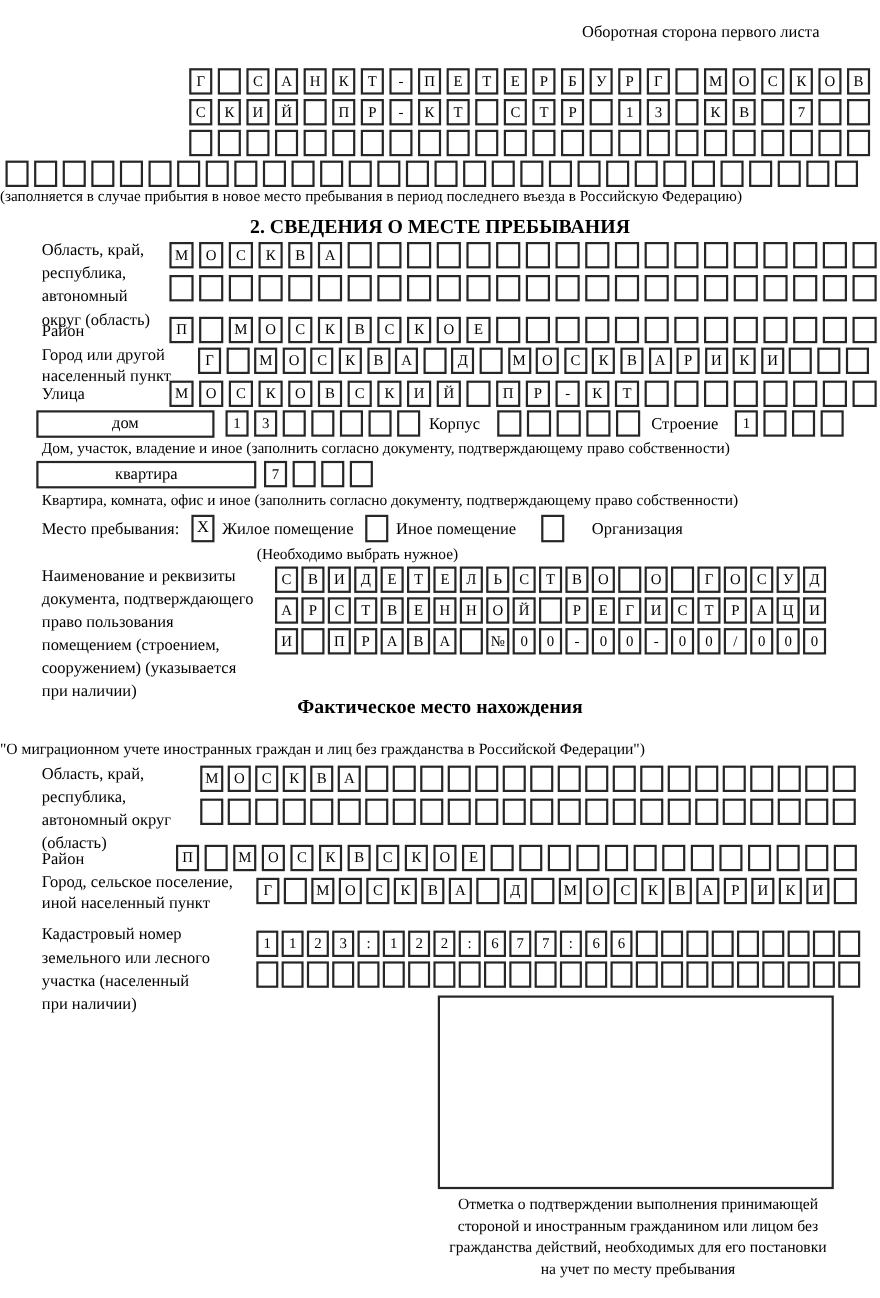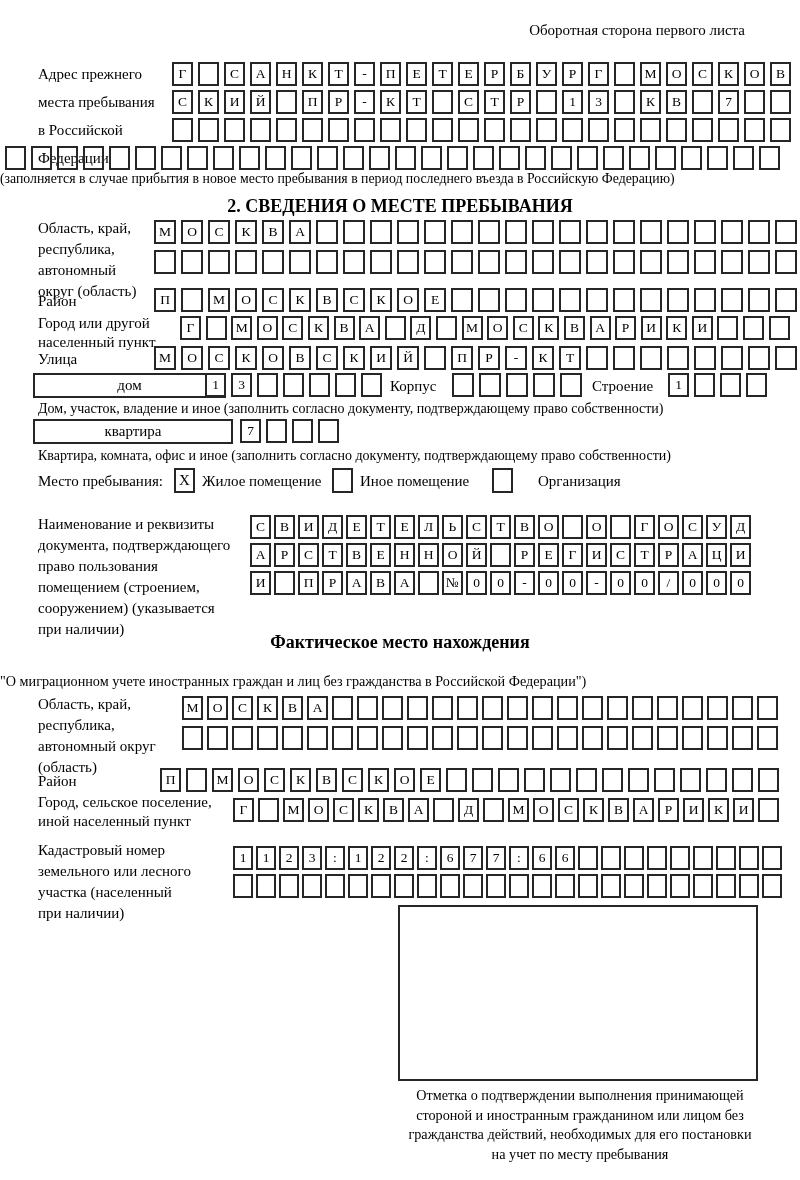--- a/index.html
+++ b/index.html
@@ -29,24 +29,20 @@
   .stampcap { position:absolute; left:388px; top:1086px; width:384px; text-align:center;
               font-size:14.2px; line-height:19.5px; white-space:pre-line; }
 </style>
 </head>
 <body>
 
 <div class="page">
 
   <div class="hdr">Оборотная сторона первого листа</div>
 
-  <div class="lbl lh28" style="left:38px;top:60px">Адрес прежнего
-места пребывания
-в Российской
-Федерации</div>
   <div class="brow p26" style="left:172px;top:62px">
       <span class="cbox">Г</span>
       <span class="cbox"></span>
       <span class="cbox">С</span>
       <span class="cbox">А</span>
       <span class="cbox">Н</span>
       <span class="cbox">К</span>
       <span class="cbox">Т</span>
       <span class="cbox">-</span>
       <span class="cbox">П</span>
@@ -289,21 +285,21 @@
       <span class="cbox"></span>
       <span class="cbox"></span>
       <span class="cbox"></span>
       <span class="cbox"></span>
       <span class="cbox"></span>
       <span class="cbox"></span>
       <span class="cbox"></span>
       <span class="cbox"></span>
     </div>
 
-  <div class="wbox" style="left:33px;top:373px;width:193px">дом</div>
+  <div class="wbox" style="left:33px;top:373px;width:162px">дом</div>
   <div class="brow p26" style="left:205px;top:373px">
       <span class="cbox">1</span>
       <span class="cbox">3</span>
       <span class="cbox"></span>
       <span class="cbox"></span>
       <span class="cbox"></span>
       <span class="cbox"></span>
       <span class="cbox"></span>
     </div>
   <div class="lbl" style="left:390px;top:376px">Корпус</div>
@@ -332,20 +328,21 @@
     </div>
   <div class="cap" style="left:38px;top:448px">Квартира, комната, офис и иное (заполнить согласно документу, подтверждающему право собственности)</div>
 
   <div class="lbl" style="left:38px;top:471px">Место пребывания:</div>
   <span class="chk" style="left:174px;top:468px">X</span>
   <div class="lbl" style="left:202px;top:471px">Жилое помещение</div>
   <span class="chk" style="left:332px;top:468px"></span>
   <div class="lbl" style="left:360px;top:471px">Иное помещение</div>
   <span class="chk" style="left:492px;top:468px"></span>
   <div class="lbl" style="left:538px;top:471px">Организация</div>
+  <div class="cap" style="left:180px;top:497px;width:290px;text-align:center">(Необходимо выбрать нужное)</div>
 
   <div class="lbl" style="left:38px;top:514px">Наименование и реквизиты
 документа, подтверждающего
 право пользования
 помещением (строением,
 сооружением) (указывается
 при наличии)</div>
   <div class="brow p24" style="left:250px;top:515px">
       <span class="cbox">С</span>
       <span class="cbox">В</span>

